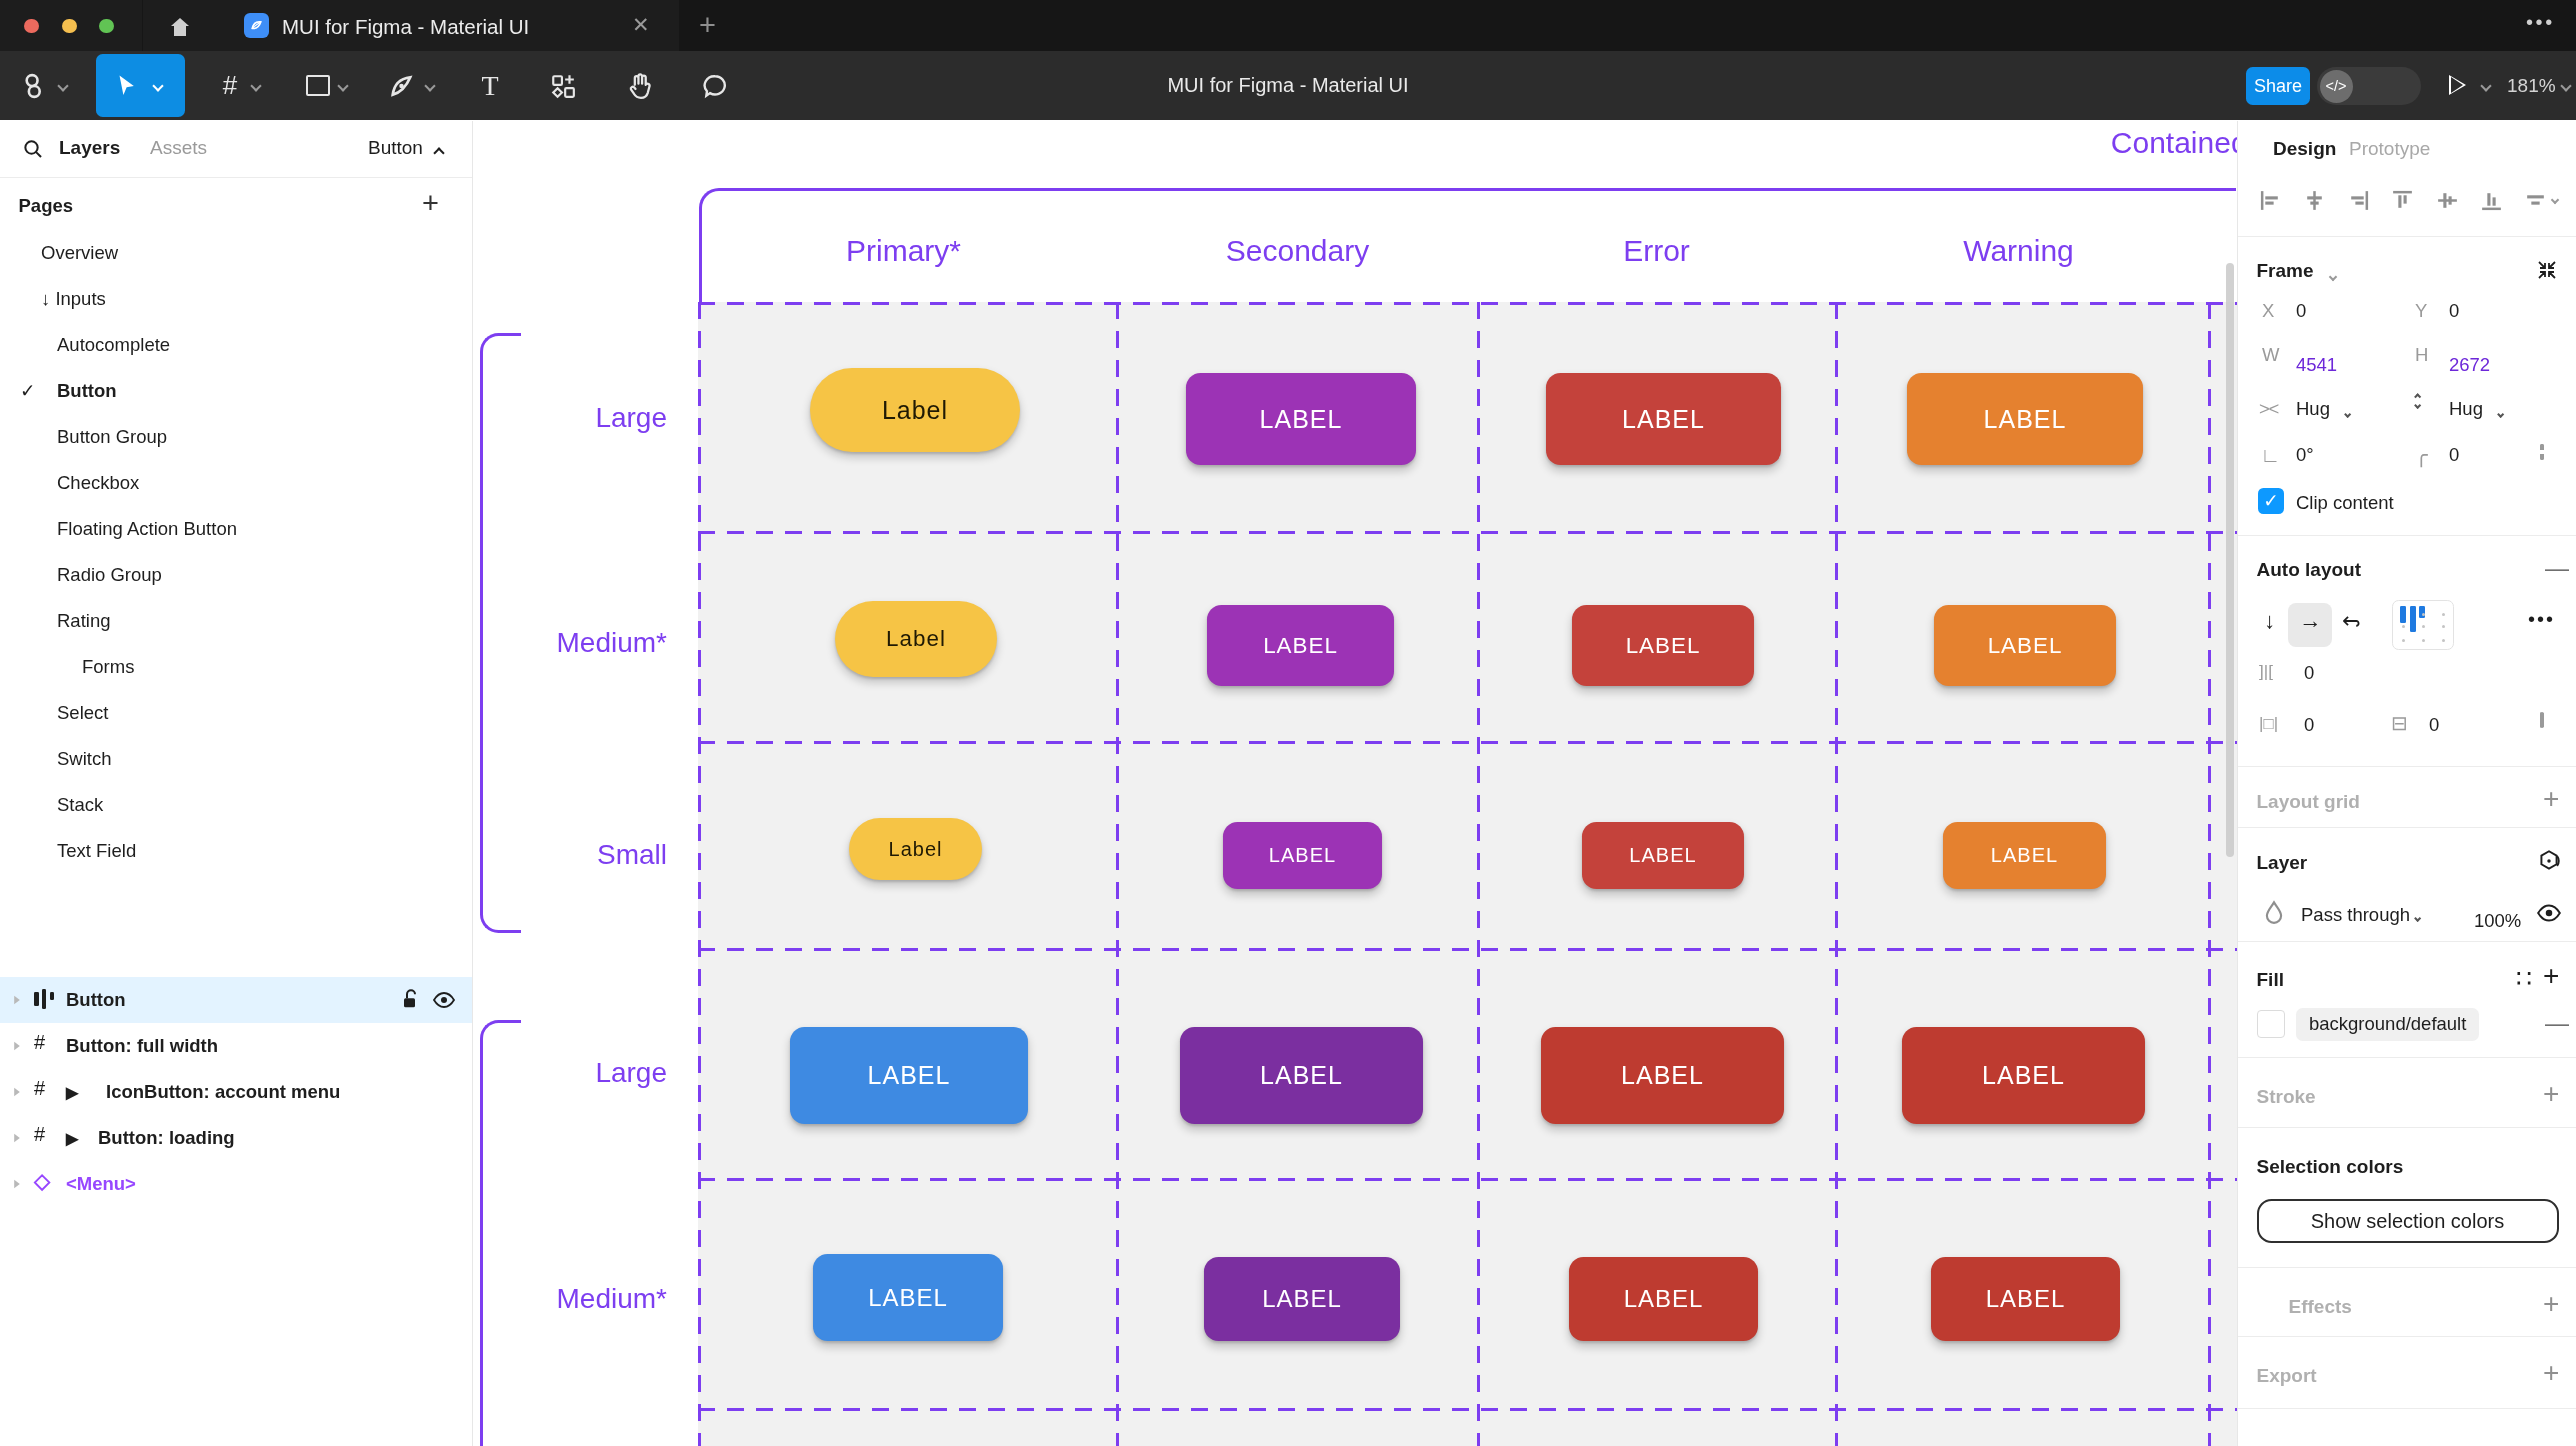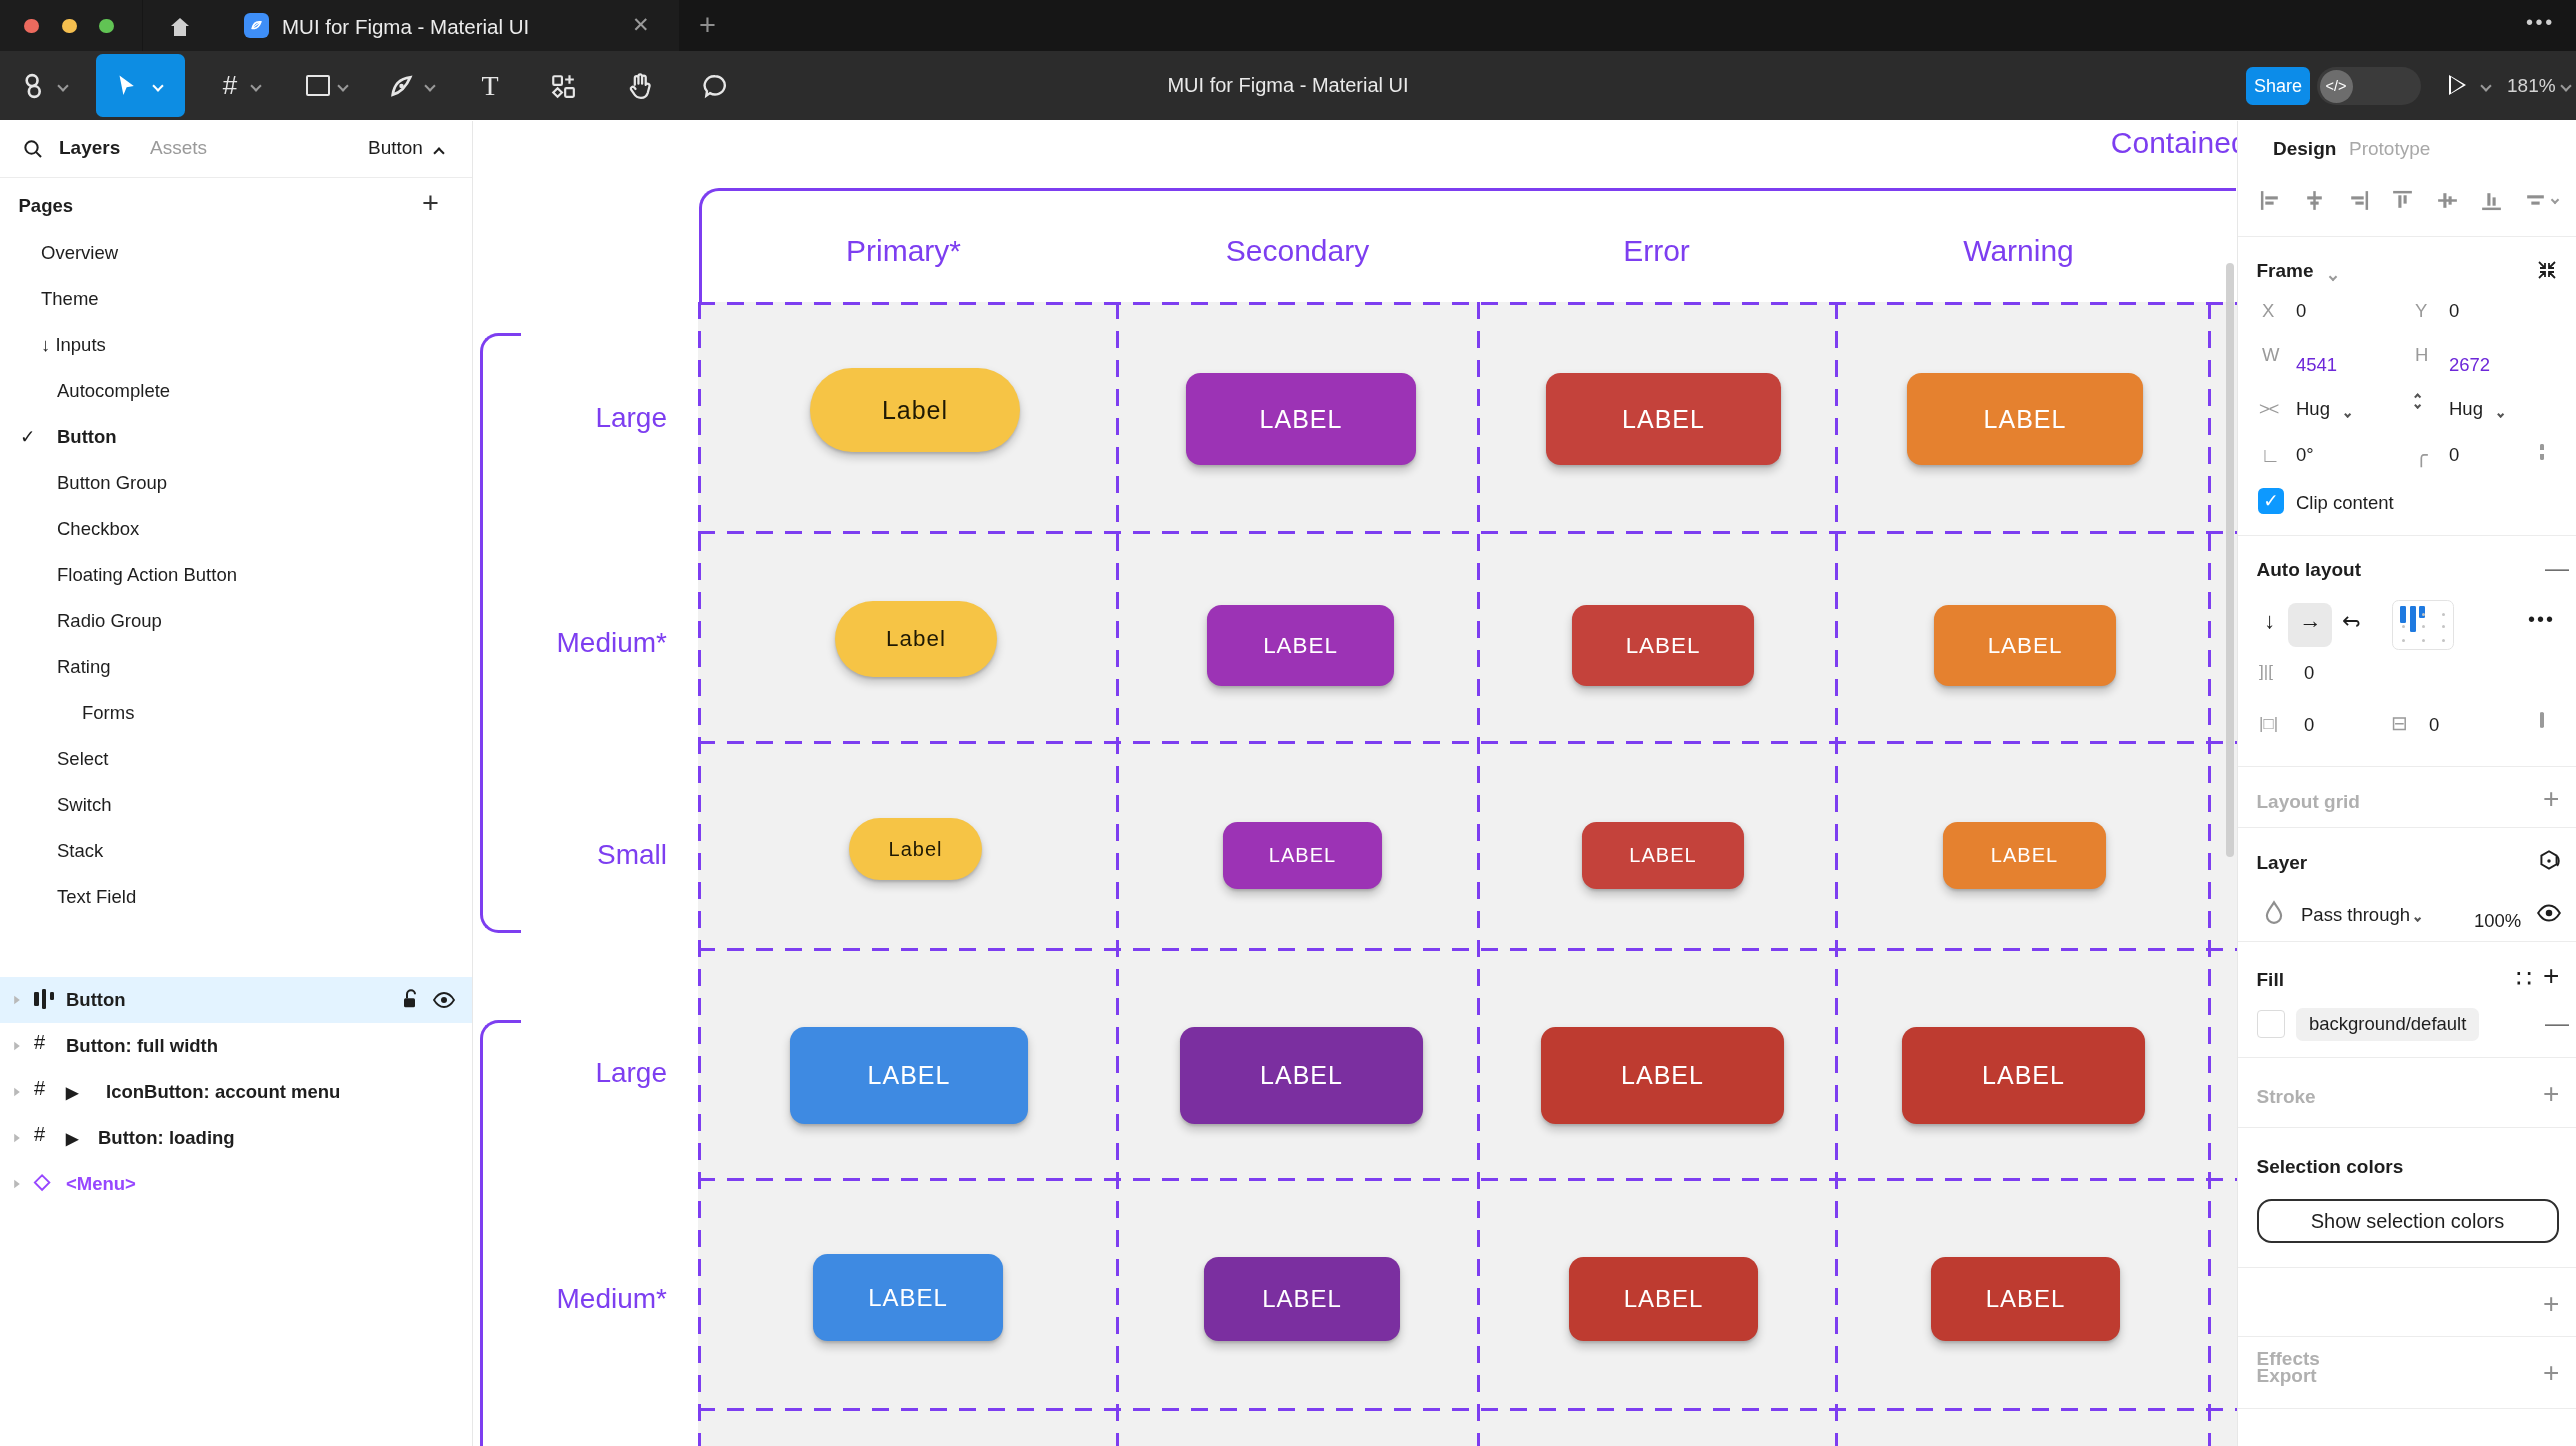--- a/index.html
+++ b/index.html
@@ -211,23 +211,20 @@
       <span class="sb-tab" style="left:150px;color:#9a9a9a;">Assets</span>
       <span class="sb-tab" style="left:368px;color:#1e1e1e;">Button</span>
       <span style="position:absolute;left:435px;top:26px;"><span class="chev up" style="border-color:#1e1e1e;"></span></span>
     </div>
     <div class="sb-divider" style="top:56px;"></div>
     <span class="pages-head">Pages</span>
     <span class="pages-plus">+</span>
     <div id="pages-list" style="position:absolute;left:0;top:109px;width:100%;">
         <div class="pg-row">
           <span style="padding-left: 41px;">Overview</span>
-        </div>
-        <div class="pg-row">
-          <span style="padding-left: 41px;">Theme</span>
         </div>
         <div class="pg-row">
           <span style="padding-left: 41px;">↓ Inputs</span>
         </div>
         <div class="pg-row">
           <span style="padding-left: 57px;">Autocomplete</span>
         </div>
         <div class="pg-row">
           <span class="pg-check">✓</span>
           <span style="padding-left: 57px; font-weight: 700;">Button</span>
@@ -504,21 +501,21 @@
     <div class="in-div" style="top:936px;"></div>
 
     <span class="sec-h muted" style="top:965px;">Stroke</span>
     <span class="plus-g" style="top:957px;">+</span>
     <div class="in-div" style="top:1006px;"></div>
 
     <span class="sec-h" style="top:1035px;">Selection colors</span>
     <span class="sel-btn">Show selection colors</span>
     <div class="in-div" style="top:1146px;"></div>
 
-    <span class="sec-h muted" style="top:1227px;">Effects</span>
+    <span class="sec-h muted" style="top:1175px;margin-left:32px;">Effects</span>
     <span class="plus-g" style="top:1167px;">+</span>
     <div class="in-div" style="top:1215px;"></div>
 
     <span class="sec-h muted" style="top:1244px;">Export</span>
     <span class="plus-g" style="top:1236px;">+</span>
     <div class="in-div" style="top:1287px;"></div>
   </div>
 </div>
 
 

